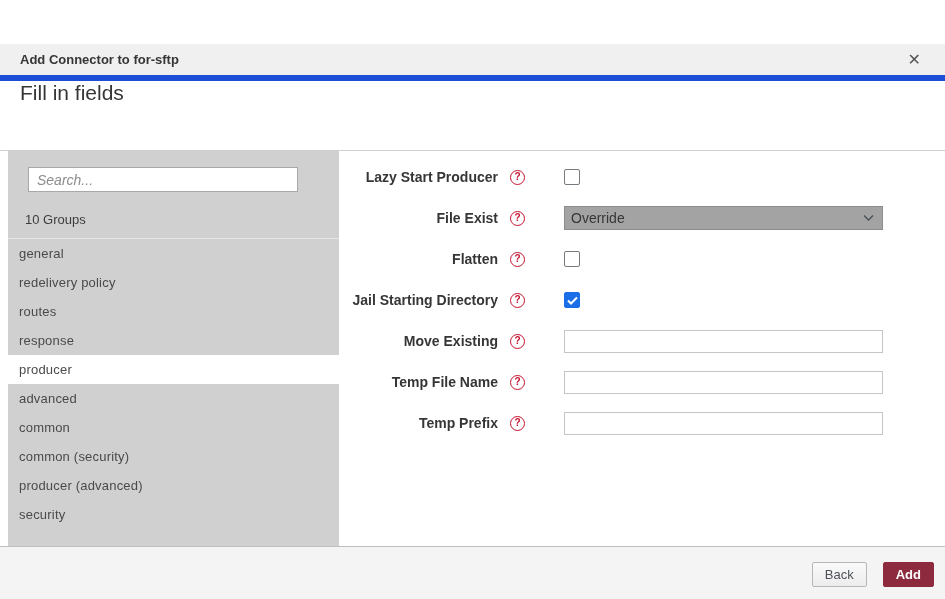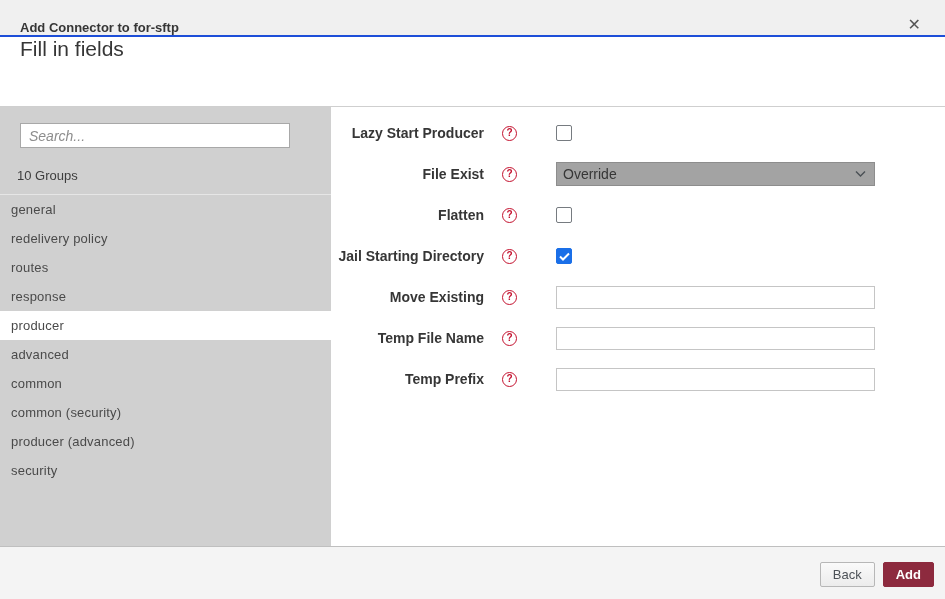--- a/index.html
+++ b/index.html
@@ -7,39 +7,39 @@
   body {
     font-family:"Liberation Sans", sans-serif;
     background:#ffffff;
     color:#363636;
     overflow:hidden;
   }
   .modal { width:945px; height:599px; display:flex; flex-direction:column; background:#fff; }
 
   
   .modal-header {
-    height:37px; background:#f0f0f0; border-bottom:2px solid #1d4ed8;
-    display:flex; align-items:flex-end; justify-content:space-between;
-    padding:0 20px; flex:0 0 auto;
+    height:37px; background:#f0f0f0; border-bottom:6px solid #1d4ed8;
+    display:flex; align-items:center; justify-content:space-between;
+    padding:0 20px; flex:0 0 auto;margin-top:44px;
   }
   .modal-title { font-size:13px; font-weight:bold; color:#363636; }
   .close-btn {
     font-size:16px; color:#555; cursor:pointer; line-height:1;
     background:none; border:none; font-family:inherit; padding:2px 4px;
   }
 
   
   .heading-bar {
     height:70px; background:#fff; border-bottom:1px solid #cfcfcf;
     display:flex; padding:0 20px; flex:0 0 auto;
   }
   .page-heading { font-size:21px; font-weight:400; color:#363636; }
 
   
-  .body { flex:1 1 auto; display:flex; overflow:hidden; }
+  .body { flex:1 1 auto; display:flex; overflow:hidden;padding-left:8px; }
 
   
   .sidebar { width:331px; flex:0 0 331px; background:#d0d0d0; }
   .search-input {
     display:block; margin:16px 0 0 20px; width:270px; height:25px;
     border:1px solid #a8a8a8; background:#fff; padding:0 8px;
     font-family:inherit; font-size:14px; color:#363636;
   }
   .search-input::placeholder { font-style:italic; color:#8d8d8d; }
   .groups-count {
@@ -50,21 +50,21 @@
     height:29px; line-height:29px; padding-left:11px;
     font-size:13px; color:#4a4a4a; cursor:pointer; letter-spacing:.2px;
   }
   .group-item.selected { background:#ffffff; }
 
   
   .main { flex:1 1 auto; background:#fff; padding-top:14px; }
   .form-row { display:flex; align-items:center; min-height:24px; margin-bottom:17px; }
   .label-col {
     width:186px; flex:0 0 186px; display:flex; justify-content:flex-end;
-    align-items:center; gap:18px;
+    align-items:center; gap:12px;
   }
   .field-label { font-size:14px; font-weight:600; color:#363636; white-space:nowrap; }
   .help-icon {
     width:15px; height:15px; flex:0 0 15px; border:1.5px solid #c4122f; border-radius:50%;
     color:#c4122f; font-size:10px; font-weight:bold; line-height:1;
     display:inline-flex; align-items:center; justify-content:center; cursor:pointer;
   }
   .control-col { margin-left:39px; display:flex; align-items:center; }
 
   .checkbox {
@@ -88,21 +88,21 @@
 
   .text-input {
     width:319px; height:23px; border:1px solid #c5c5c5; background:#fff;
     font-family:inherit; font-size:14px; color:#363636; padding:0 6px;
   }
 
   
   .modal-footer {
     height:53px; flex:0 0 auto; background:#f4f4f4; border-top:1px solid #bfbfbf;
     display:flex; justify-content:flex-end; align-items:flex-start;
-    gap:8px; padding:15px 11px 0 0;
+    gap:16px; padding:15px 11px 0 0;
   }
   .btn {
     height:25px; padding:0 12px; font-family:inherit; font-size:13px;
     border-radius:2px; cursor:pointer; line-height:23px;
   }
   .btn-back {
     background:linear-gradient(to bottom,#fafafa,#ececec);
     border:1px solid #b7b7b7; color:#4d5258;
   }
   .btn-add {

